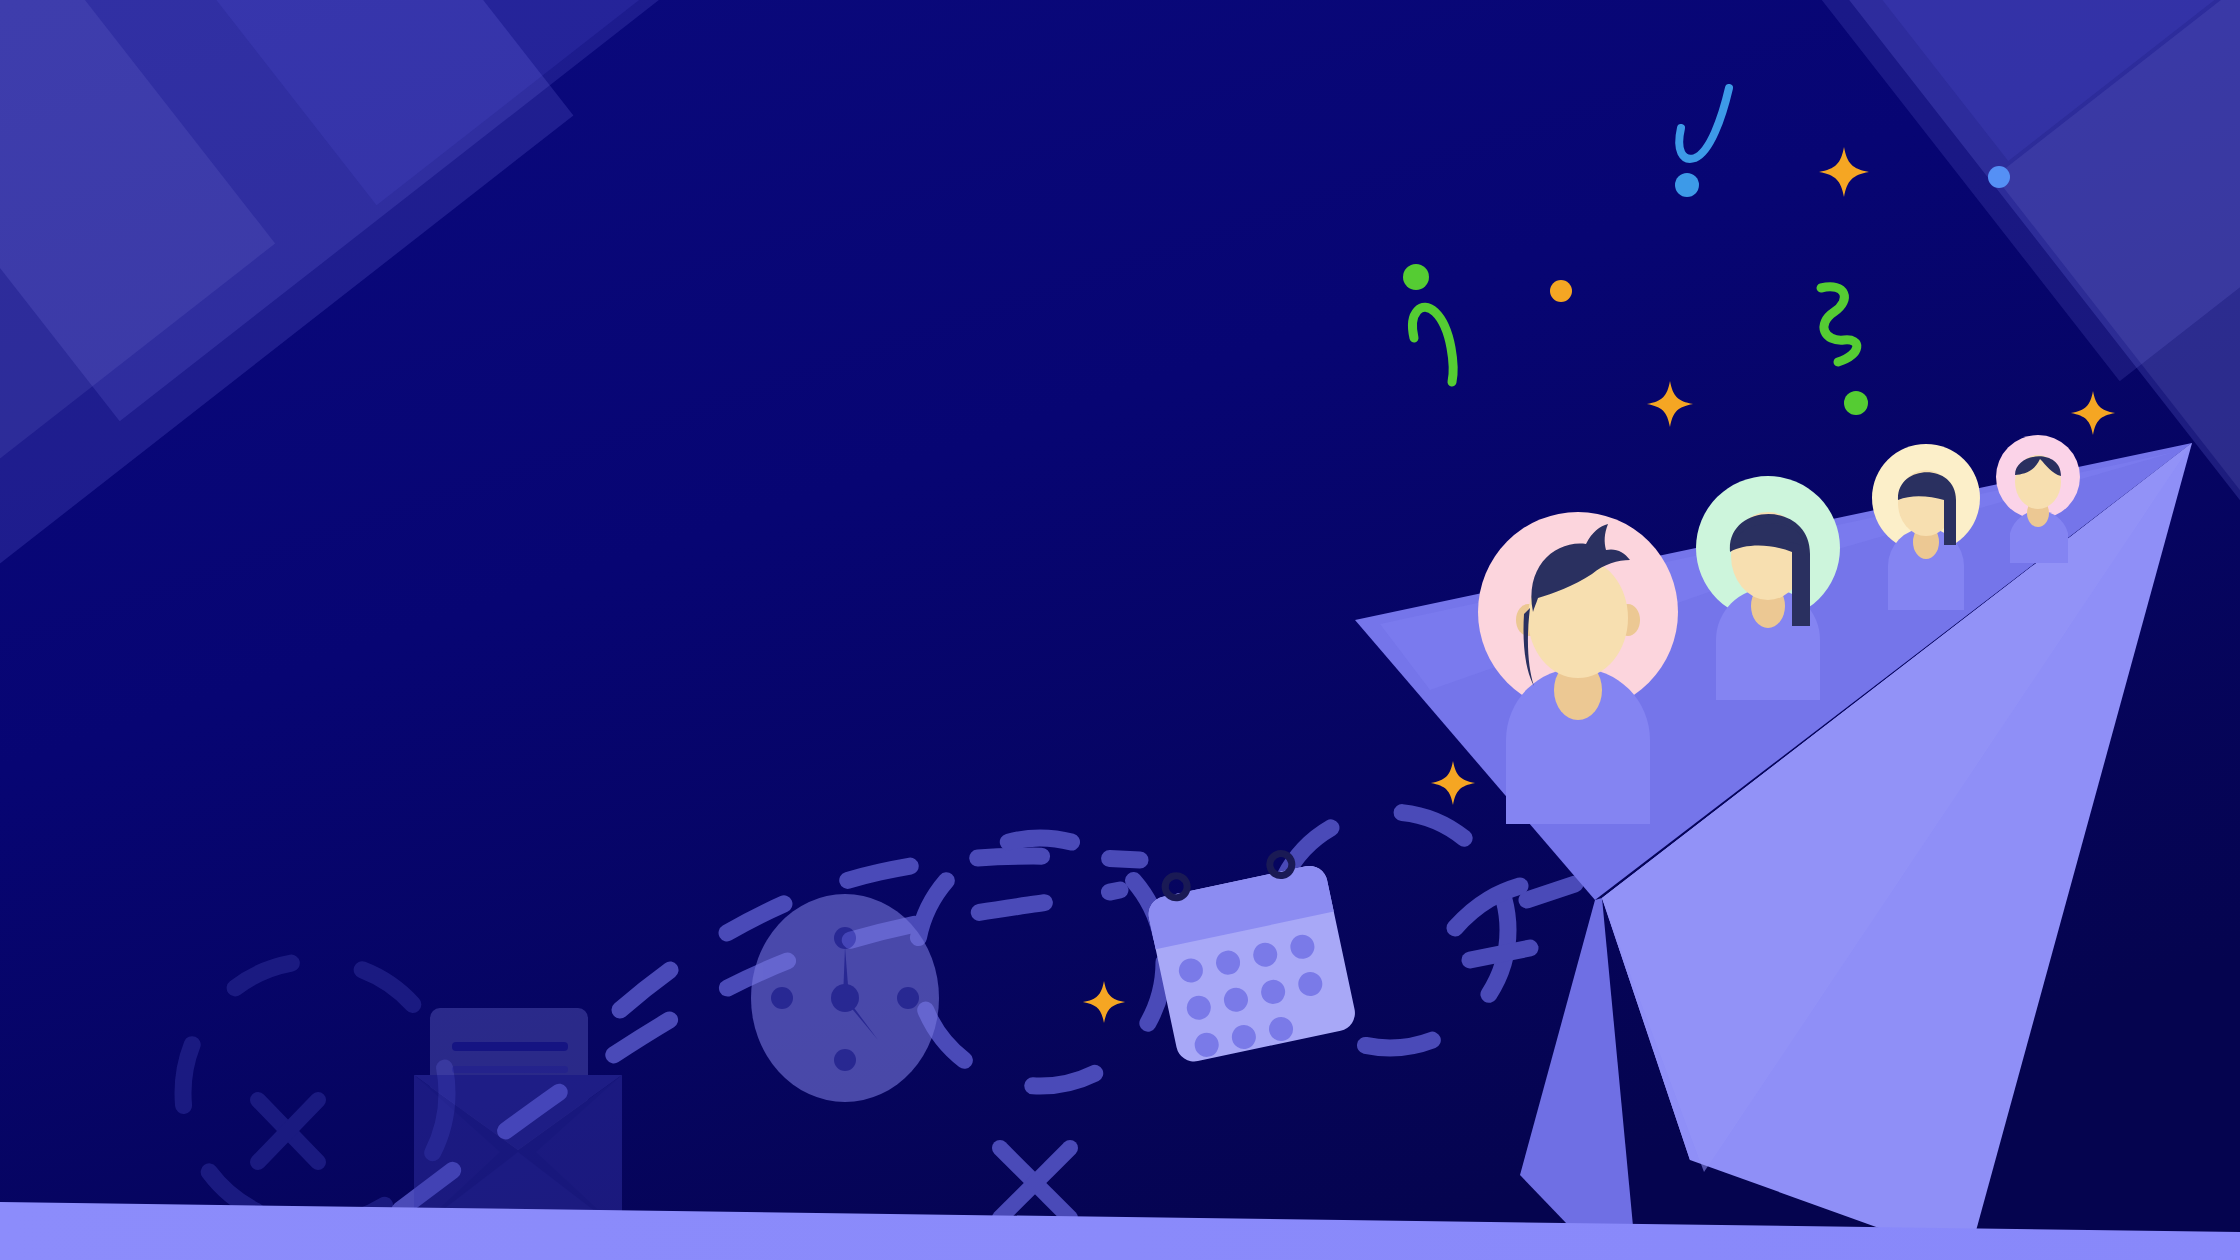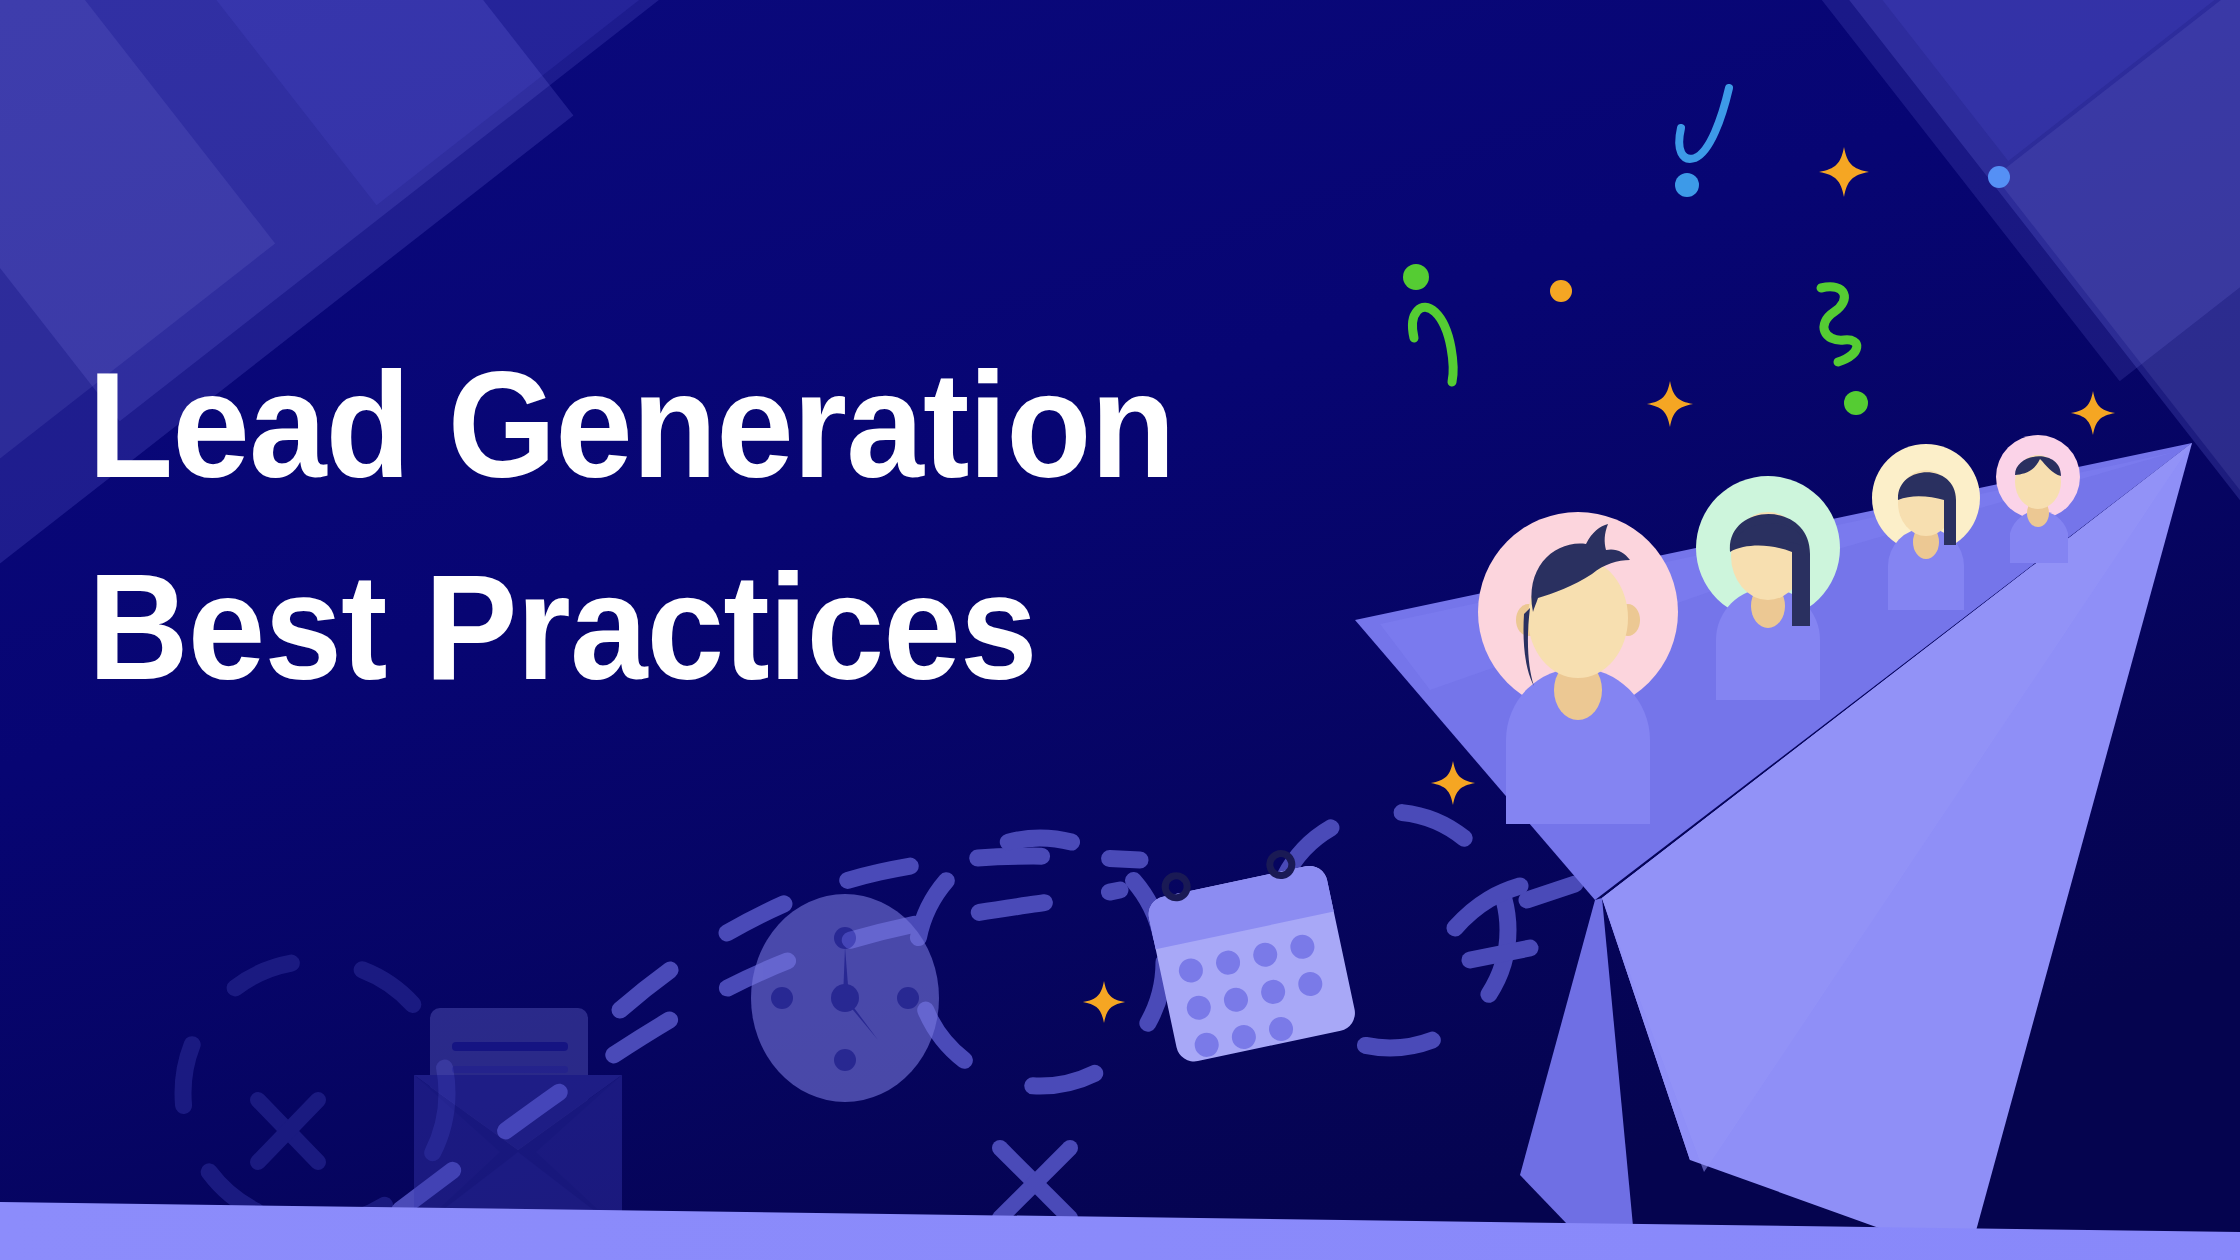--- a/index.html
+++ b/index.html
@@ -263,18 +263,14 @@
         <use href="#star4" x="1646" y="380" width="48" height="48"></use>
         <use href="#star4" x="2070" y="390" width="46" height="46"></use>
         <use href="#star4" x="1430" y="760" width="46" height="46"></use>
         <use href="#star4" x="1082" y="980" width="44" height="44"></use>
       </g>
 
       <path d="M0 1202 L2240 1232 L2240 1260 L0 1260 Z" fill="url(#bottomBarGrad)"></path>
     </g>
   </svg>
 
-  <div class="title-block">
-    <div class="title-line">Lead Generation</div>
-    <div class="title-line second">Best Practices</div>
-  </div>
 
 </div>
 
 </body></html>

